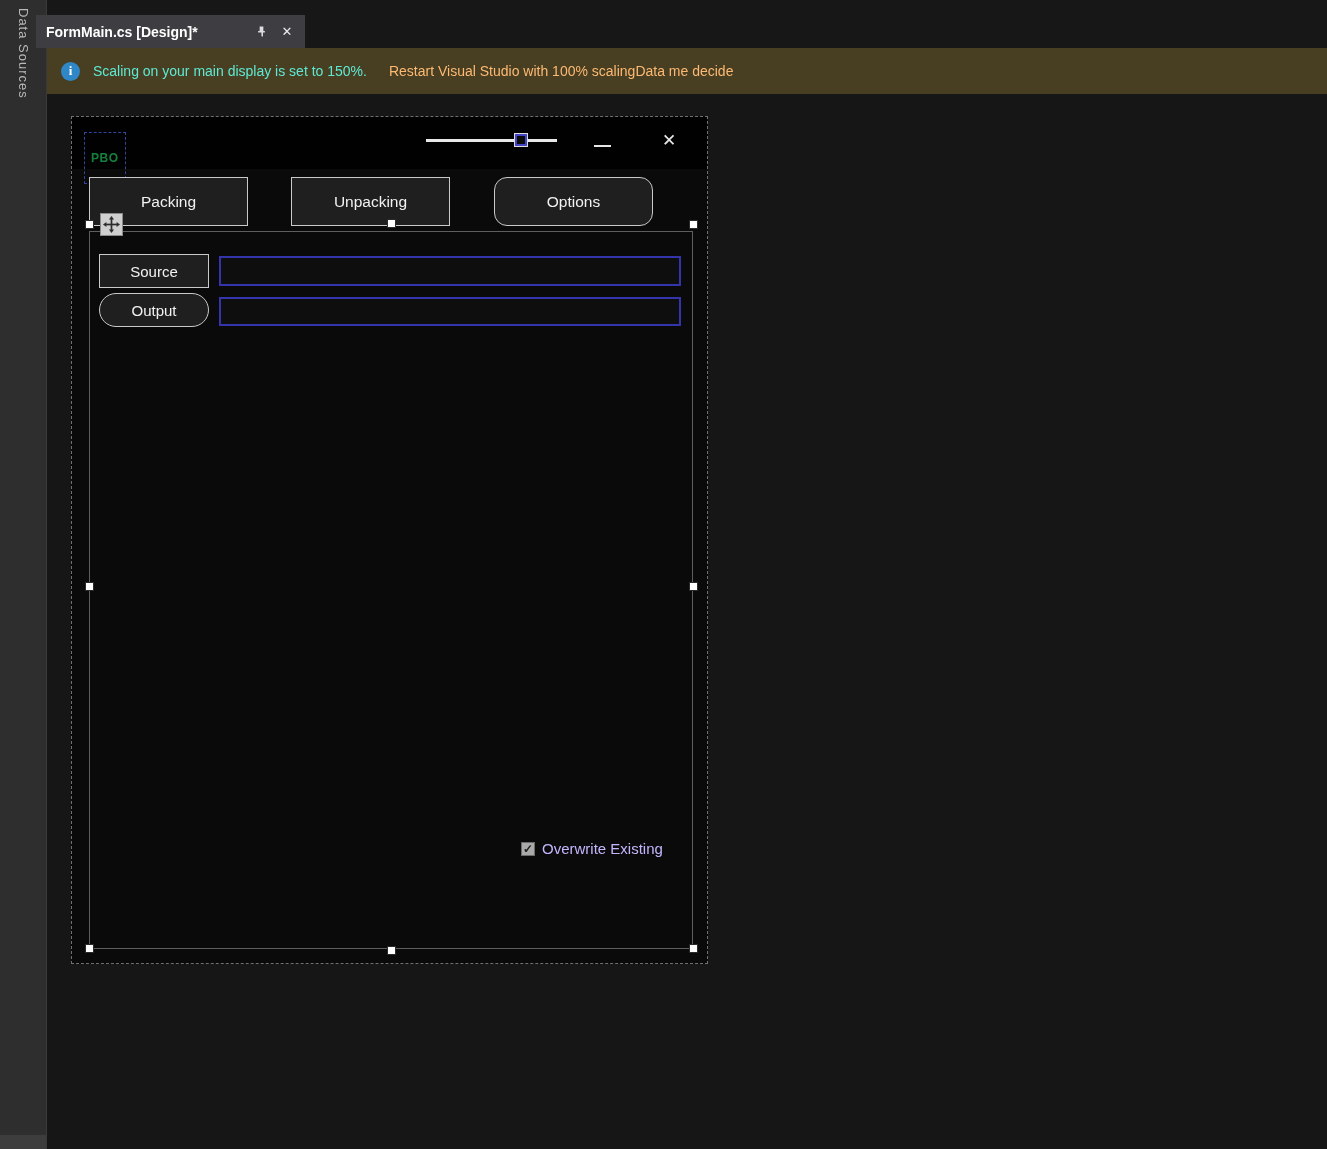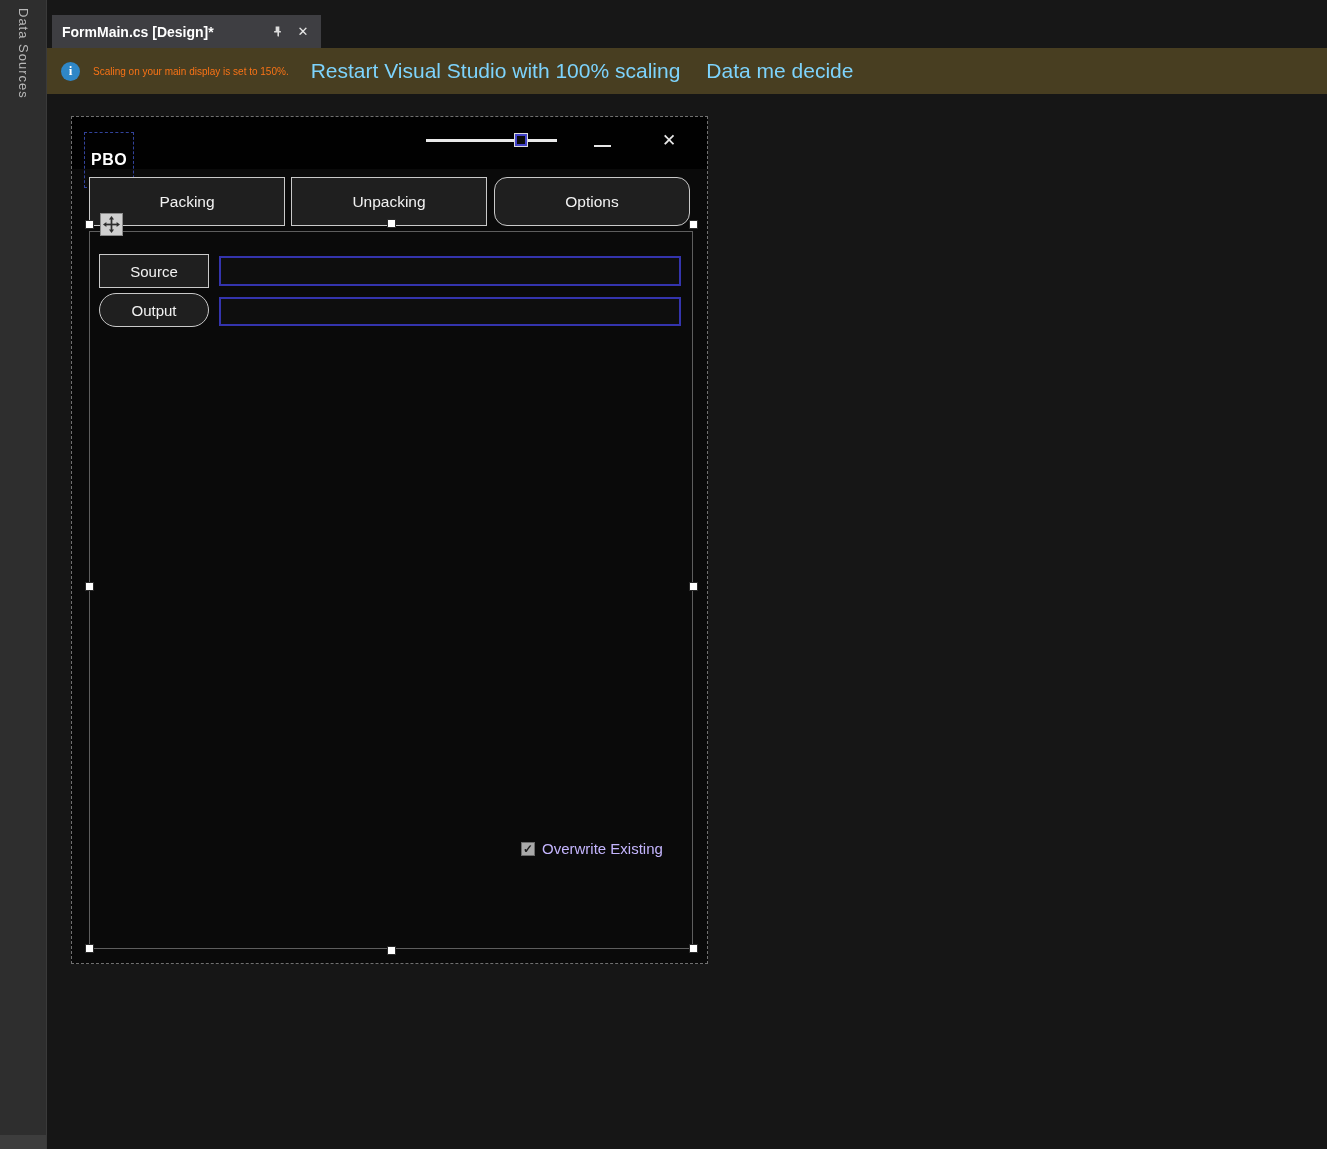--- a/index.html
+++ b/index.html
@@ -9,55 +9,55 @@
 
   
   .left-strip { position:absolute; left:0; top:0; width:47px; height:1149px;
                 background:#2e2e2e; border-right:1px solid #3a3a3a; }
   .vertical-label { writing-mode:vertical-rl; text-orientation:mixed;
                     color:#b9b9b9; font-size:13px; letter-spacing:1px;
                     position:absolute; top:8px; left:50%; transform:translateX(-50%); }
   .strip-corner { position:absolute; left:0; bottom:0; width:46px; height:14px; background:#3d3d3d; }
 
   
-  .doc-tab { position:absolute; left:52px; top:15px; width:269px; height:33px;
+  .doc-tab { position:absolute; left:36px; top:15px; width:269px; height:33px;
              background:#3e3e42; display:flex; align-items:center; padding:0 10px; gap:10px; }
   .doc-tab .title { color:#ffffff; font-weight:bold; font-size:14px; white-space:nowrap; flex:1; }
   .tab-icon { width:16px; height:16px; display:flex; align-items:center; justify-content:center;
               color:#e8e8e8; font-size:13px; cursor:pointer; }
 
   
   .info-bar { position:absolute; left:47px; top:48px; width:1280px; height:46px;
               background:#483e21; display:flex; align-items:center; padding:0 14px; }
   .info-circle { width:19px; height:19px; border-radius:50%; background:#2f87c7; color:#fff;
                  font-size:13px; font-weight:bold; display:flex; align-items:center;
                  justify-content:center; margin-right:13px; flex:none; font-family:"Liberation Serif",serif; }
-  .info-msg { color:#f97316; font-size:10px; margin-right:22px; }
-  .info-link { color:#7dd3fc; font-size:21px; cursor:pointer; margin-right:26px; text-decoration:none; }
+  .info-msg { color:#5eead4; font-size:14px; margin-right:22px; }
+  .info-link { color:#fdba74; font-size:14px; cursor:pointer; text-decoration:none; }
 
   
   .canvas { position:absolute; left:47px; top:94px; width:1280px; height:1055px; background:#161616; }
 
   
   .form { position:absolute; left:71px; top:116px; width:637px; height:848px;
           background:#0a0a0a; border:1px dashed #707070; }
   .titlebar { position:absolute; left:0; top:0; width:100%; height:52px; background:#010101; }
-  .form-title { position:absolute; left:12px; top:15px; padding:18px 6px; color:#ffffff;
-                font-weight:bold; font-size:16px; letter-spacing:0.5px;
+  .form-title { position:absolute; left:12px; top:15px; padding:18px 6px; color:#15803d;
+                font-weight:bold; font-size:12px; letter-spacing:0.5px;
                 border:1px dashed #32439b; }
   .track { position:absolute; left:354px; top:22px; width:131px; height:3px; background:#e9e9e9; }
   .track-thumb { position:absolute; left:443px; top:17px; width:12px; height:12px;
                  background:#0b0b0b; border:2px solid #4343c8; box-shadow:0 0 0 1px #dcdcdc; }
   .min-bar { position:absolute; left:522px; top:28px; width:17px; height:2px; background:#e6e6e6; cursor:pointer; }
   .close-glyph { position:absolute; left:590px; top:13px; color:#e8e8e8; font-size:17px; cursor:pointer; }
 
   .btn-outline { position:absolute; background:#1f1f1f; border:1px solid #c9c9c9;
                  color:#f2f2f2; display:flex; align-items:center; justify-content:center;
                  cursor:pointer; }
-  .tabbtn { top:60px; width:196px; height:49px; font-size:15.5px; }
+  .tabbtn { top:60px; width:159px; height:49px; font-size:15.5px; }
 
   .panel { position:absolute; left:17px; top:114px; width:604px; height:718px;
            border:1px solid #5e5e5e; background:transparent; }
 
   .small-btn { width:110px; height:34px; font-size:15px; }
   .tbox { position:absolute; width:462px; background:#0e0e0e; border:2px solid #3434ad;
           color:#e0e0e0; font-size:13px; padding:0 6px; outline:none;
           font-family:"Liberation Sans",sans-serif; }
 
   .chk-row { position:absolute; left:449px; top:723px; display:flex; align-items:center; gap:7px; }

